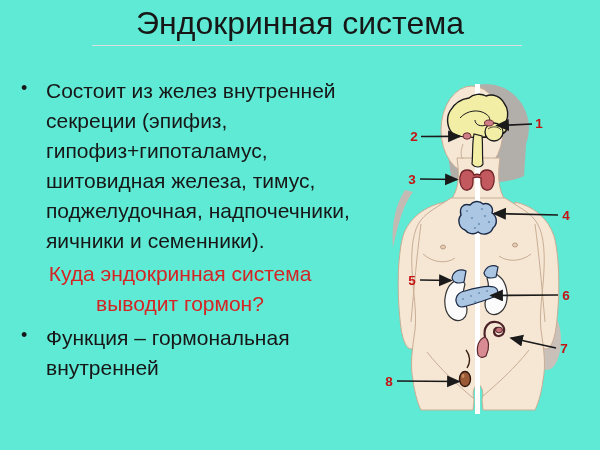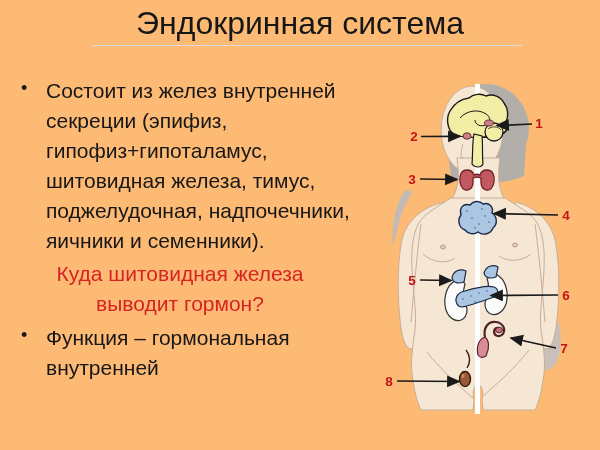--- a/index.html
+++ b/index.html
@@ -1,17 +1,17 @@
 <!DOCTYPE html>
 <html><head>
 <meta charset="utf-8">
 <style>
   html,body { margin:0; padding:0; background:#888; }
   .slide {
-    position:relative; width:600px; height:450px; background:#fdba74;
+    position:relative; width:600px; height:450px; background:#5eead4;
     font-family:"Liberation Sans", sans-serif; overflow:hidden; margin:0 auto;
   }
   .title {
     position:absolute; top:5px; left:0; width:100%;
     text-align:center; font-size:32px; font-weight:400; color:#171717;
   }
   .title-rule {
     position:absolute; top:45px; left:92px; width:430px; height:0;
     border-top:1px solid #dddddd;
   }
@@ -40,21 +40,21 @@
   <div class="content">
     <div class="bullet-row">
       <span class="bullet-marker">•</span>
       <span class="bullet-text">Состоит из желез внутренней
 секреции (эпифиз,
 гипофиз+гипоталамус,
 шитовидная железа, тимус,
 поджелудочная, надпочечники,
 яичники и семенники).</span>
     </div>
-    <div class="question">Куда шитовидная железа
+    <div class="question">Куда эндокринная система
 выводит гормон?</div>
     <div class="bullet-row">
       <span class="bullet-marker">•</span>
       <span class="bullet-text">Функция – гормональная
 внутренней</span>
     </div>
   </div>
 
   <svg class="figure" width="225" height="350" viewBox="0 0 225 350">
     <defs>

